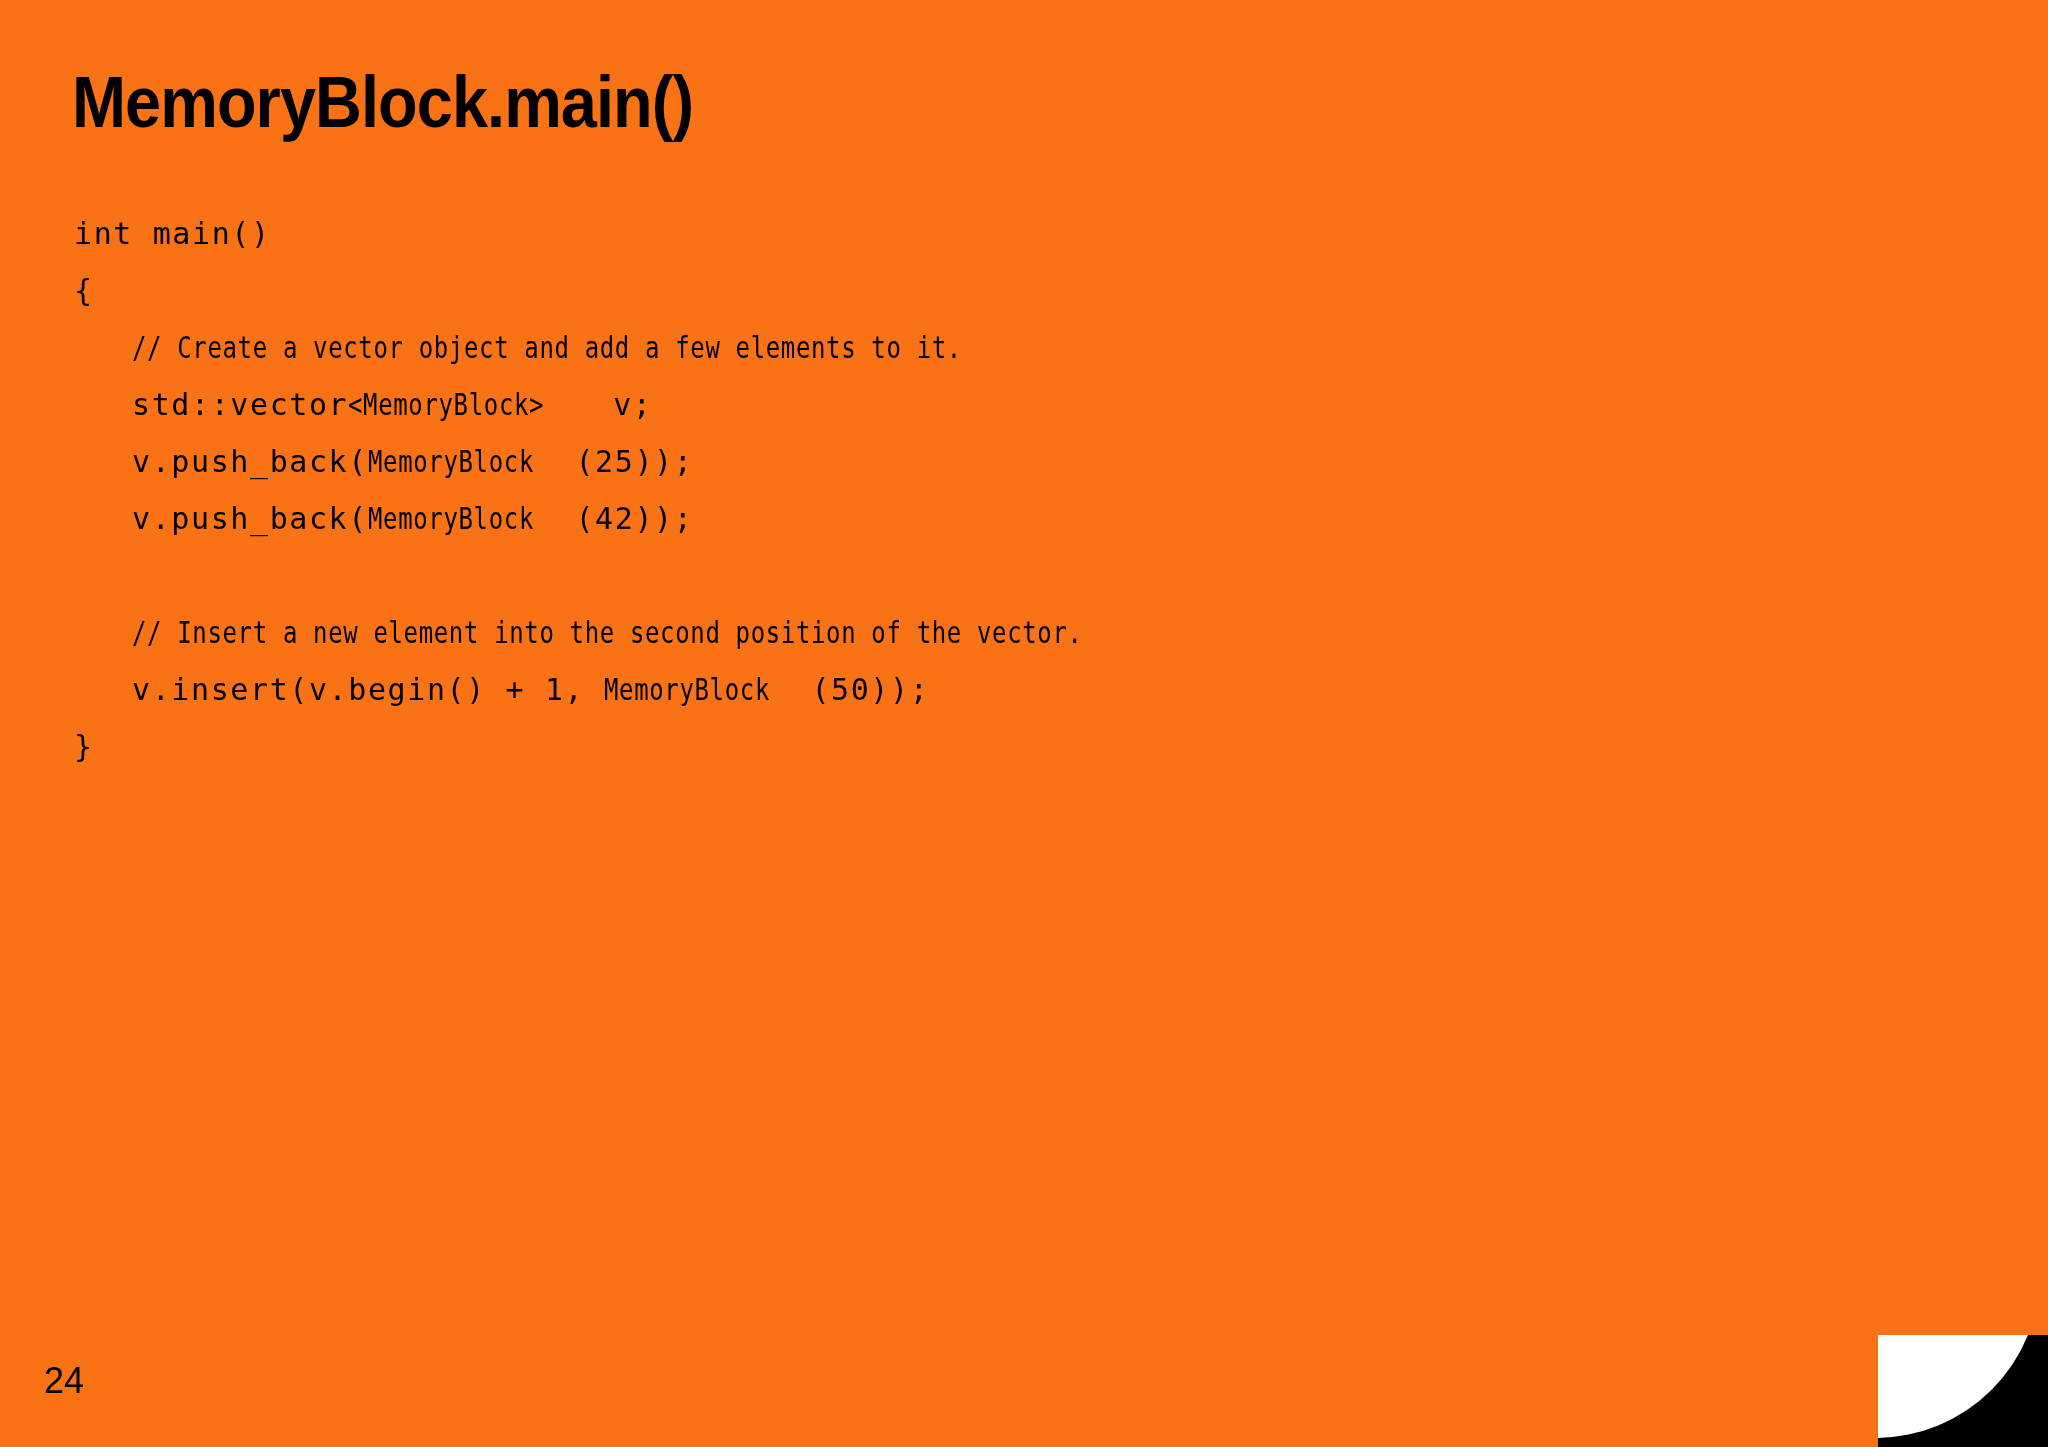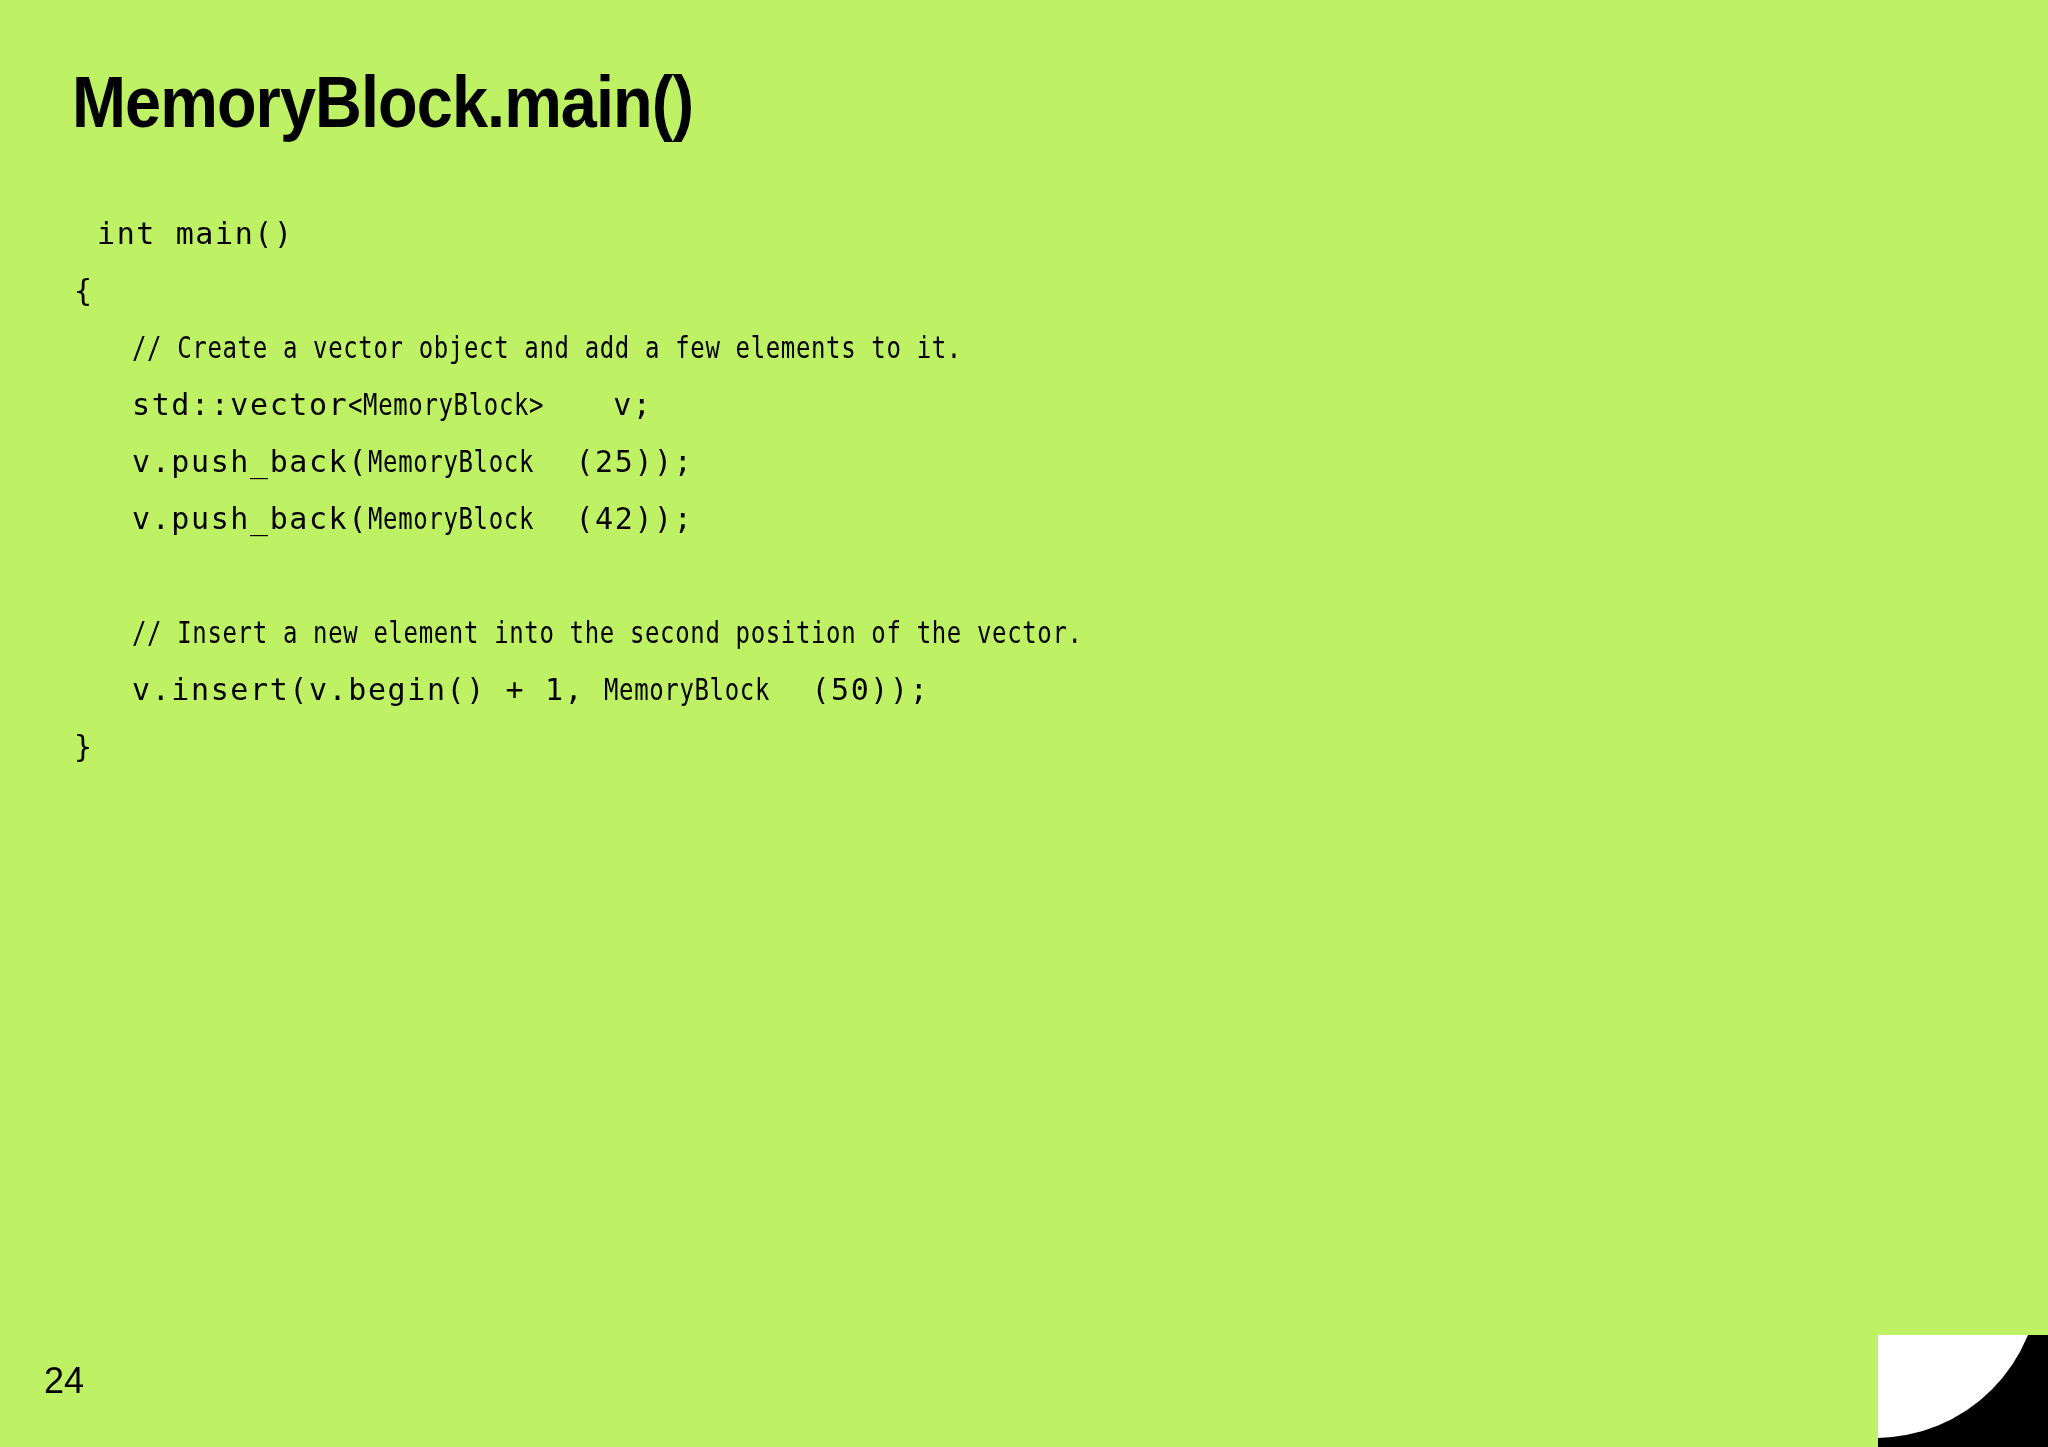--- a/index.html
+++ b/index.html
@@ -12,21 +12,21 @@
     height: 1447px;
     position: relative;
     overflow: hidden;
     font-family: "Liberation Sans", sans-serif;
     color: #000000;
   }
 
   .slide {
     position: absolute;
     inset: 0;
-    background: #bef264;
+    background: #f97316;
     padding-left: 37px;
   }
 
   
   .slide-title {
     position: absolute;
     left: 72px;
     top: 62px;
     font-family: "Liberation Sans", sans-serif;
     font-weight: bold;
@@ -116,21 +116,21 @@
   }
 </style>
 </head>
 <body>
 
 <div class="slide">
 
   <div class="slide-title">MemoryBlock.main()</div>
 
   <div class="code-block">
-      <div class="code-line" style="padding-left: 0px; margin-left: 23px;"><span class="seg wide">int main()</span></div>
+      <div class="code-line" style="padding-left: 0px;"><span class="seg wide">int main()</span></div>
       <div class="code-line" style="padding-left: 0px;"><span class="seg wide">{</span></div>
       <div class="code-line" style="padding-left: 58px;"><span class="seg narrow">// Create a vector object and add a few elements to it.</span></div>
       <div class="code-line" style="padding-left: 58px;"><span class="seg wide">std::vector</span><span class="seg narrow">&lt;MemoryBlock&gt;</span><span class="seg wide"> v;</span></div>
       <div class="code-line" style="padding-left: 58px;"><span class="seg wide">v.push_back(</span><span class="seg narrow">MemoryBlock</span><span class="seg wide">(25));</span></div>
       <div class="code-line" style="padding-left: 58px;"><span class="seg wide">v.push_back(</span><span class="seg narrow">MemoryBlock</span><span class="seg wide">(42));</span></div>
       <div class="code-line blank" style="padding-left: 0px;"></div>
       <div class="code-line" style="padding-left: 58px;"><span class="seg narrow">// Insert a new element into the second position of the vector.</span></div>
       <div class="code-line" style="padding-left: 58px;"><span class="seg wide">v.insert(v.begin() + 1, </span><span class="seg narrow">MemoryBlock</span><span class="seg wide">(50));</span></div>
       <div class="code-line" style="padding-left: 0px;"><span class="seg wide">}</span></div>
     </div>

